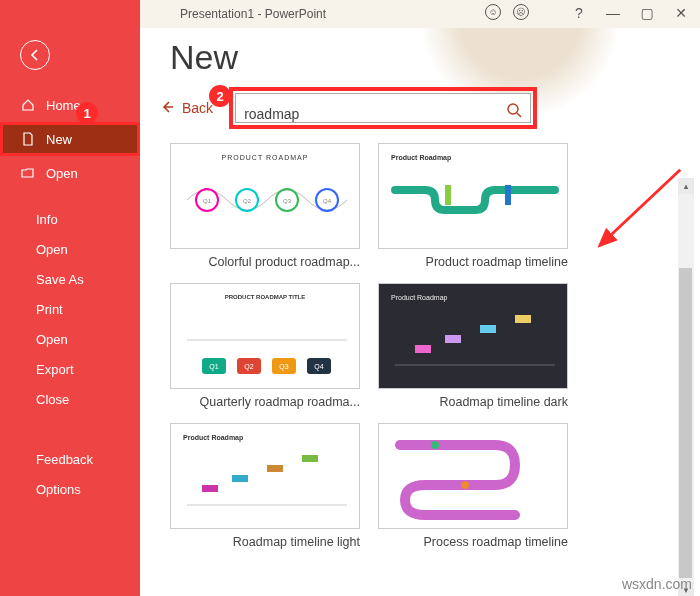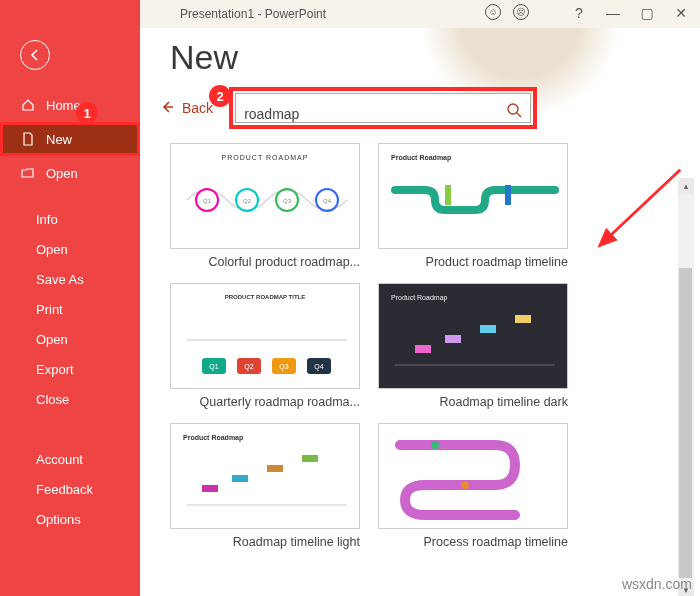--- a/index.html
+++ b/index.html
@@ -113,23 +113,20 @@
   <div class="side-sub">
       <span>Open</span>
     </div>
   <div class="side-sub">
       <span>Export</span>
     </div>
   <div class="side-sub">
       <span>Close</span>
     </div>
   <div class="side-sep" style="height:30px"></div>
-  <div class="side-sub">
-      <span>Account</span>
-    </div>
   <div class="side-sub">
       <span>Feedback</span>
     </div>
   <div class="side-sub">
       <span>Options</span>
     </div>
 </div>
 
 <div class="main">
   <div class="page-title">New</div>

